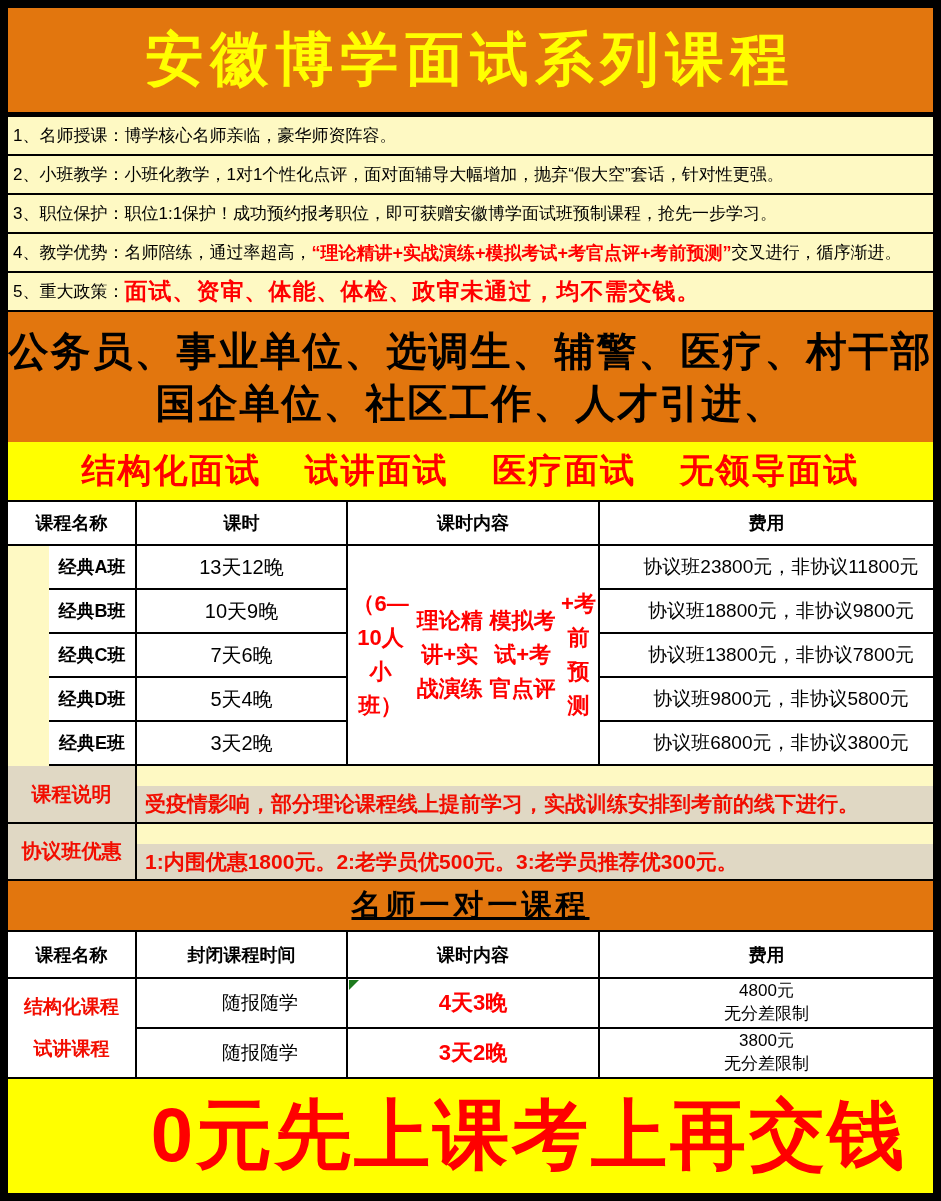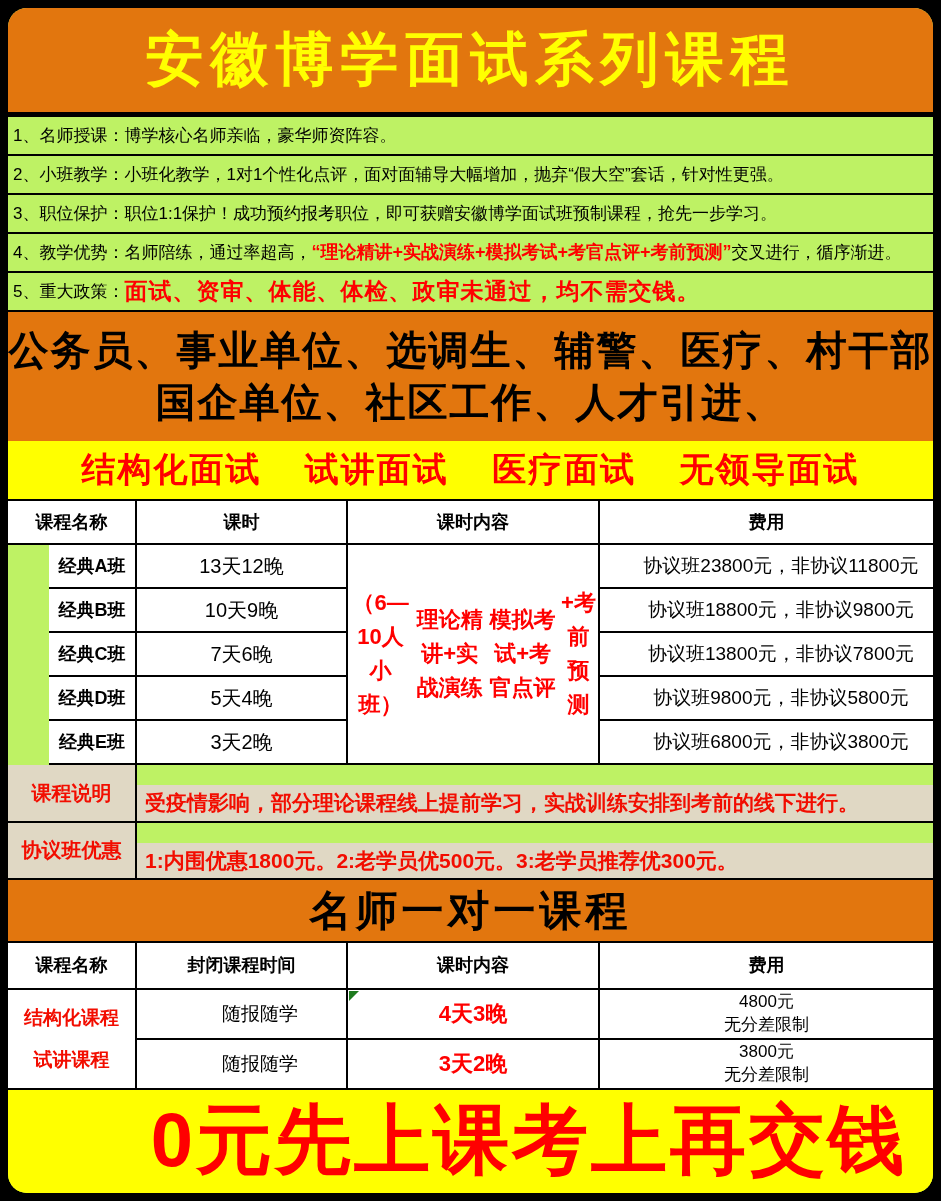--- a/index.html
+++ b/index.html
@@ -1,18 +1,18 @@
 <!DOCTYPE html>
 <html><head>
 <meta charset="utf-8">
 <style>
   * { margin:0; padding:0; box-sizing:border-box; }
   body { font-family:"Liberation Sans", sans-serif; }
   .page { width:941px; height:1201px; background:#000; padding:8px; }
-  .inner { width:925px; height:1185px; background:#bef264; display:flex; flex-direction:column; overflow:hidden;border-radius:19px; }
+  .inner { width:925px; height:1185px; background:#fef9c3; display:flex; flex-direction:column; overflow:hidden; }
 
   
   .title-banner { height:109px; background:#E2760E; border-bottom:5px solid #000;
     display:flex; align-items:center; justify-content:center; }
   .title-banner h1 { font-family:"DejaVu Serif", serif; font-weight:bold;
     font-size:58px; color:#FFFF00; letter-spacing:7px; white-space:nowrap; }
 
   
   .feature-row { height:39px; border-bottom:2px solid #000; display:flex;
     align-items:center; padding-left:5px; font-size:17px; color:#000; white-space:nowrap; }
@@ -43,23 +43,23 @@
     color:#FF0000; font-weight:bold; font-size:22px; line-height:1.55; }
   
   .note-row { display:grid; grid-template-columns:129px 1fr; border-bottom:2px solid #000; }
   .note-label { border-right:2px solid #000; background:#E0D8C4; display:flex;
     align-items:center; justify-content:center; color:#F20D00; font-weight:bold; font-size:20px; }
   .note-text { background:#E0D8C4; display:flex; align-items:center; padding-left:8px;
     color:#F20D00; font-weight:bold; font-size:21px; white-space:nowrap;margin-top:20px; }
   .note-row.r1 { height:58px; } .note-row.r2 { height:57px; }
 
   
-  .banner2 { height:63px; background:#E2760E; border-bottom:2px solid #000;
+  .banner2 { height:51px; background:#E2760E; border-bottom:2px solid #000;
     display:flex; align-items:center; justify-content:center; color:#000;
-    font-weight:bold; font-size:42px; letter-spacing:4px; }
+    font-weight:bold; font-size:30px; letter-spacing:4px;text-decoration:underline; }
 
   
   .t2 .merged-names { grid-column:1; grid-row:2 / 4; flex-direction:column;
     justify-content:space-evenly; color:#F20D00; font-weight:bold; font-size:19px; }
   .t2 .sched { font-size:19px; height:50px;padding-left:37px; }
   .t2 .dur2 { color:#FF0000; font-weight:bold; font-size:22px; height:50px; position:relative;text-align:center; }
   .t2 .fee2 { flex-direction:column; font-size:17px; line-height:1.35; height:50px; }
   .green-triangle { position:absolute; top:1px; left:1px; width:0; height:0;
     border-top:10px solid #1D7A1D; border-right:10px solid transparent; }
 

